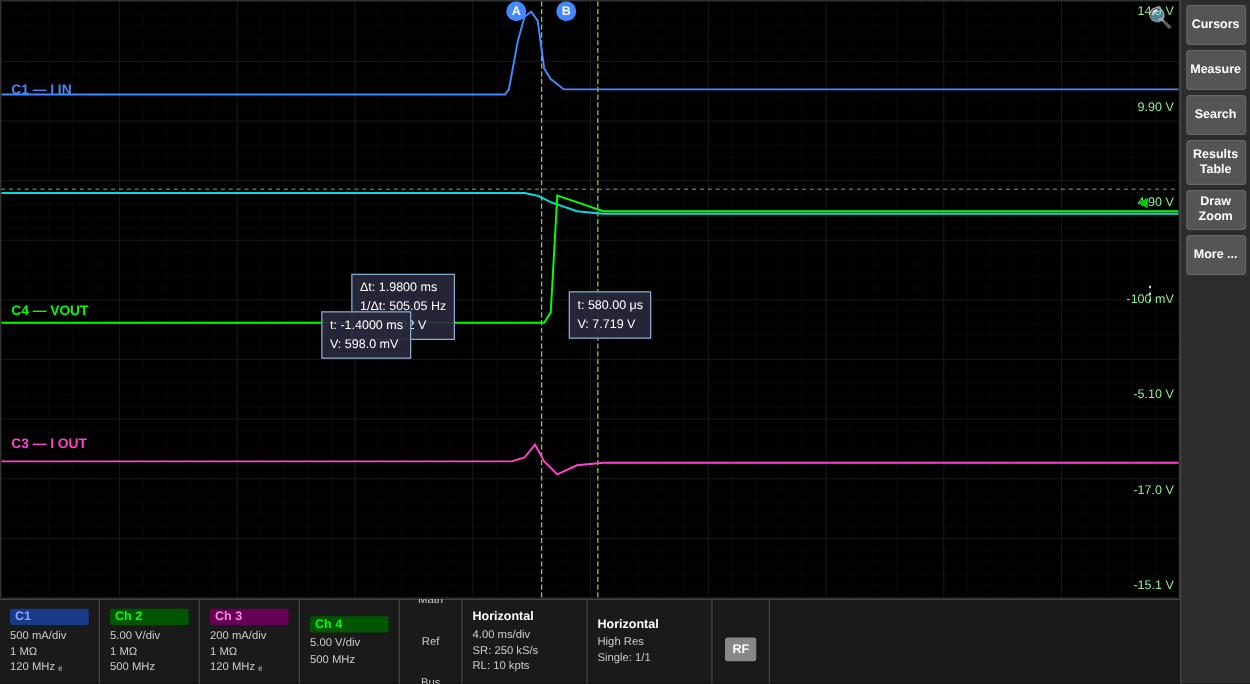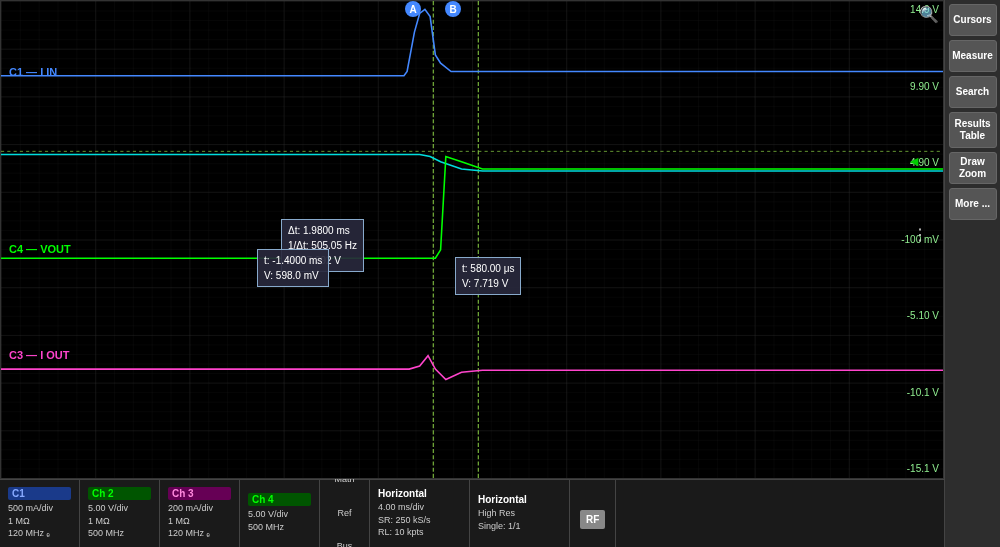--- a/index.html
+++ b/index.html
@@ -70,21 +70,21 @@
       top: 218px;
       left: 280px;
     }
 
     .cursor-box-a {
       top: 248px;
       left: 256px;
     }
 
     .cursor-box-b {
-      top: 256px;
+      top: 232px;
       left: 454px;
     }
 
     
     .cursor-marker {
       position: absolute;
       top: 0;
       width: 16px;
       height: 16px;
       border-radius: 50%;
@@ -370,21 +370,21 @@
       <polyline points="0,355 390,355 400,352 408,342 415,355 425,365 440,358 460,356 900,356" fill="none" stroke="#ff44cc" stroke-width="1.5"></polyline>
 
     </svg>
 
     <div class="y-labels">
       <span class="y-label">14.9 V</span>
       <span class="y-label">9.90 V</span>
       <span class="y-label">4.90 V</span>
       <span class="y-label">-100 mV</span>
       <span class="y-label">-5.10 V</span>
-      <span class="y-label">-10.1 V</span>
+      <span class="y-label">-17.0 V</span>
       <span class="y-label">-15.1 V</span>
     </div>
 
     <div class="arrow-indicator" style="top: 152px;">◄</div>
 
     <div class="cursor-marker cursor-marker-a">A</div>
     <div class="cursor-marker cursor-marker-b">B</div>
 
     <div class="ch-label" style="left: 8px; top: 65px; color: #4488ff;">C1 — I IN</div>
     <div class="ch-label" style="left: 8px; top: 242px; color: #00ff00;">C4 — VOUT</div>

